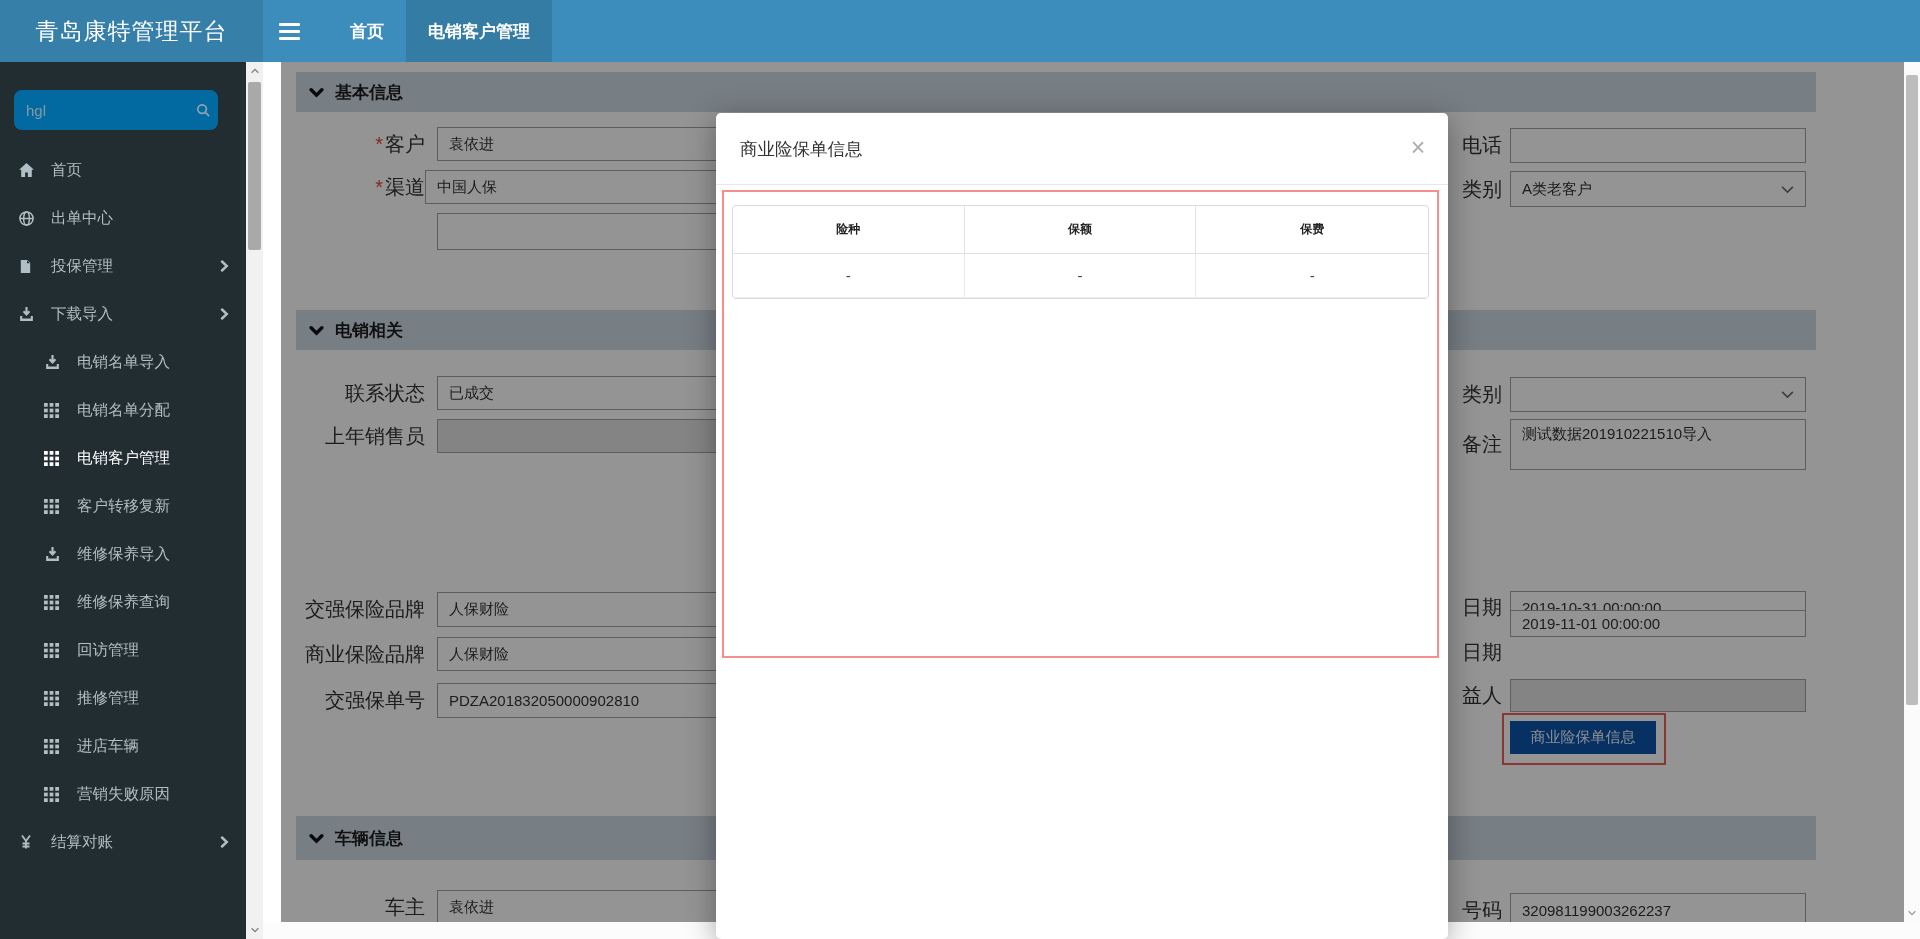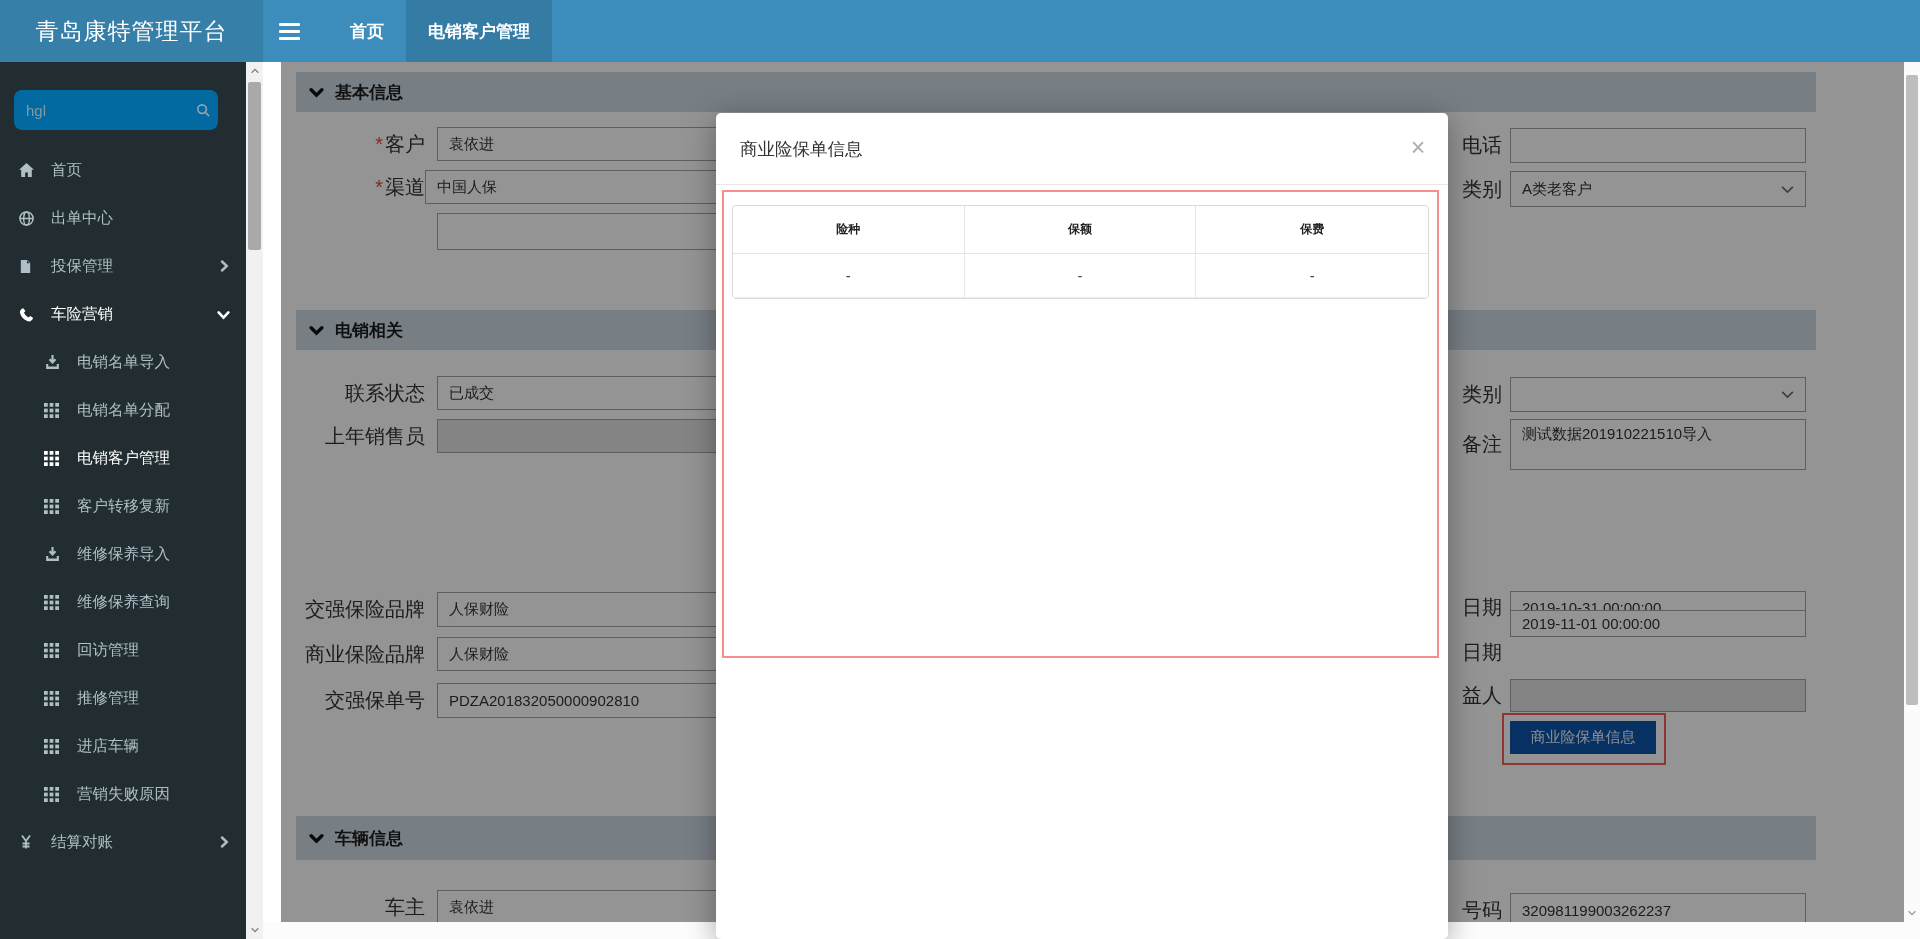--- a/index.html
+++ b/index.html
@@ -133,30 +133,31 @@
               <path d="M9.6 1.4v3h3" fill="#222d32"></path>
             </svg>
           </span>
           <span>投保管理</span>
           <span class="mi-ar">
             <svg viewBox="0 0 12 12" width="12" height="12" fill="none" stroke="currentColor" stroke-width="2.4" stroke-linecap="round">
               <path d="M4 1.5 8.8 6 4 10.5"></path>
             </svg>
           </span>
         </li>
-        <li class="on">
+        <li class="">
           <span class="mi-ic">
             <svg viewBox="0 0 16 16" width="17" height="17" fill="currentColor">
-              <path d="M1.8 5.2c0-1.2 2-3.2 3.1-3.2L7 4.6 5.6 6.3c.6 1.6 2.9 3.9 4.4 4.4l1.7-1.4 2.5 2.1c0 1.1-2 3.1-3.2 3.1C6.6 14.5 1.8 9.6 1.8 5.2z"></path>
-            </svg>
-          </span>
-          <span>车险营销</span>
+              <path d="M8 1v6.5M5.2 5 8 8 10.8 5" stroke="currentColor" stroke-width="2" fill="none"></path>
+              <path d="M2 9.5V14h12V9.5h-2v2.3H4V9.5z"></path>
+            </svg>
+          </span>
+          <span>下载导入</span>
           <span class="mi-ar">
-            <svg viewBox="0 0 12 12" width="13" height="13" fill="none" stroke="currentColor" stroke-width="2.4" stroke-linecap="round">
-              <path d="M1.5 4 6 8.8 10.5 4"></path>
+            <svg viewBox="0 0 12 12" width="12" height="12" fill="none" stroke="currentColor" stroke-width="2.4" stroke-linecap="round">
+              <path d="M4 1.5 8.8 6 4 10.5"></path>
             </svg>
           </span>
         </li>
         <li class="sub ">
           <span class="mi-ic">
             <svg viewBox="0 0 16 16" width="17" height="17" fill="currentColor">
               <path d="M8 1v6.5M5.2 5 8 8 10.8 5" stroke="currentColor" stroke-width="2" fill="none"></path>
               <path d="M2 9.5V14h12V9.5h-2v2.3H4V9.5z"></path>
             </svg>
           </span>

